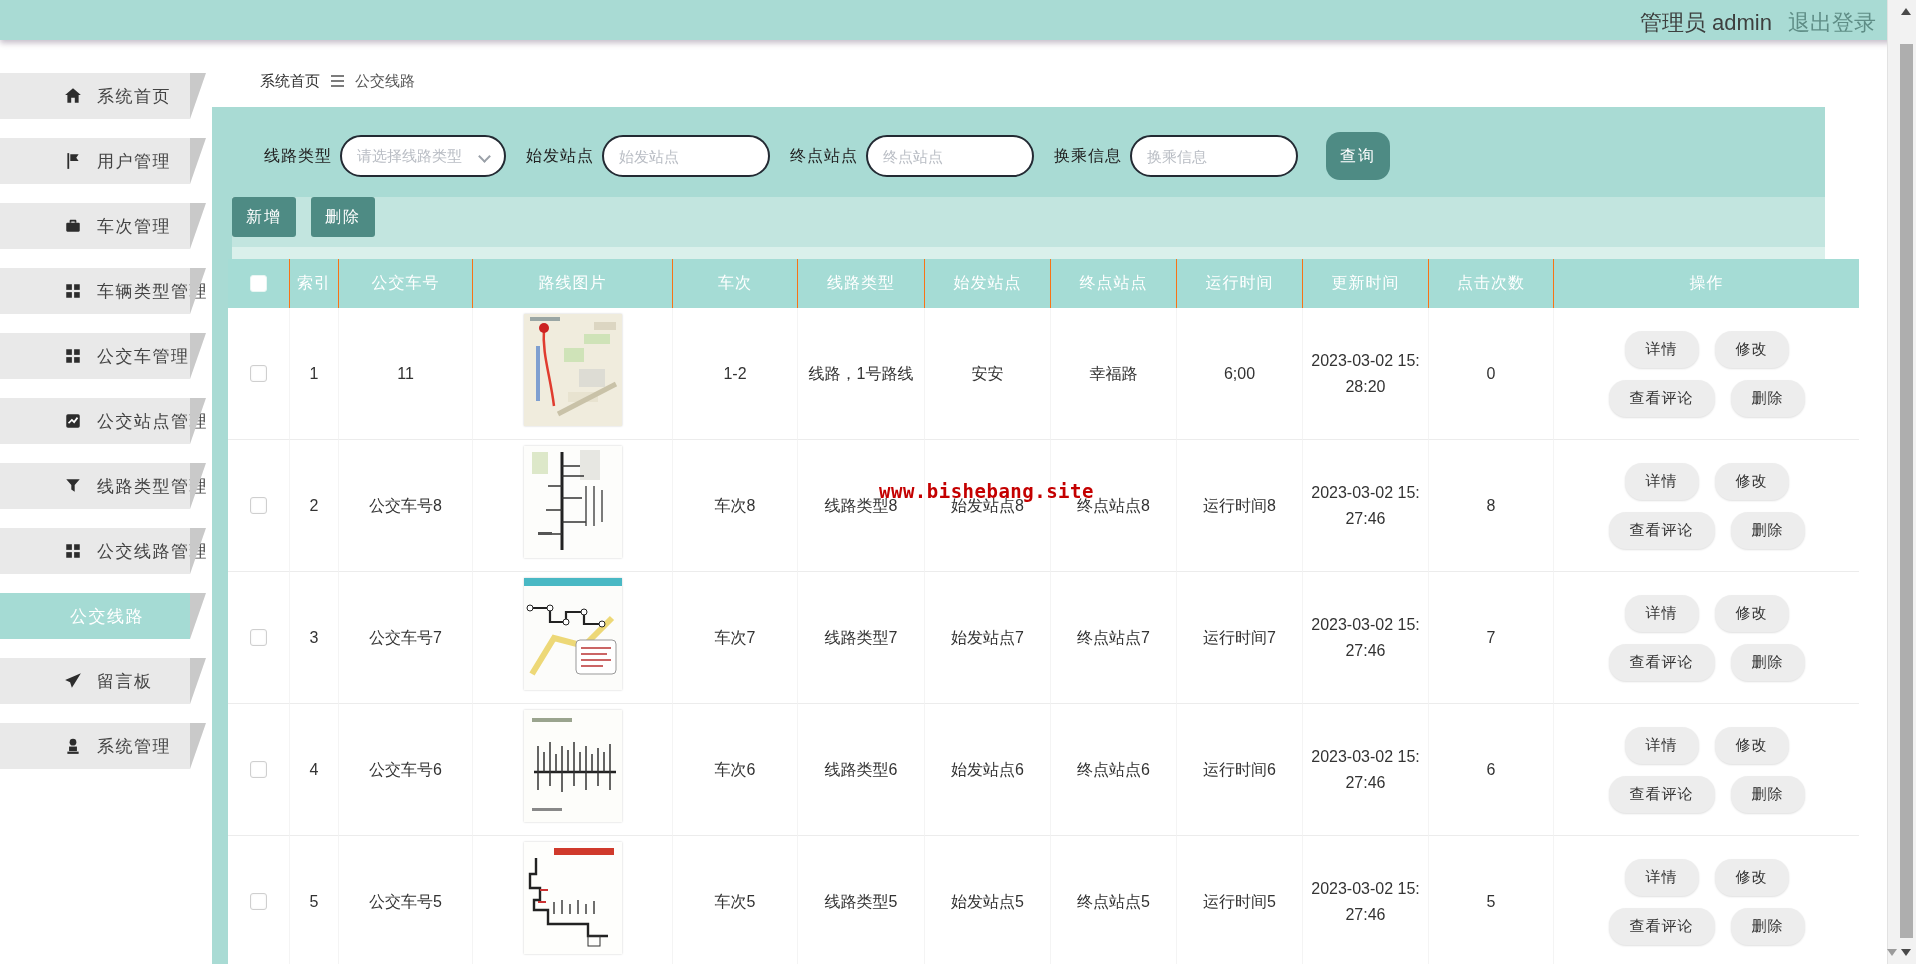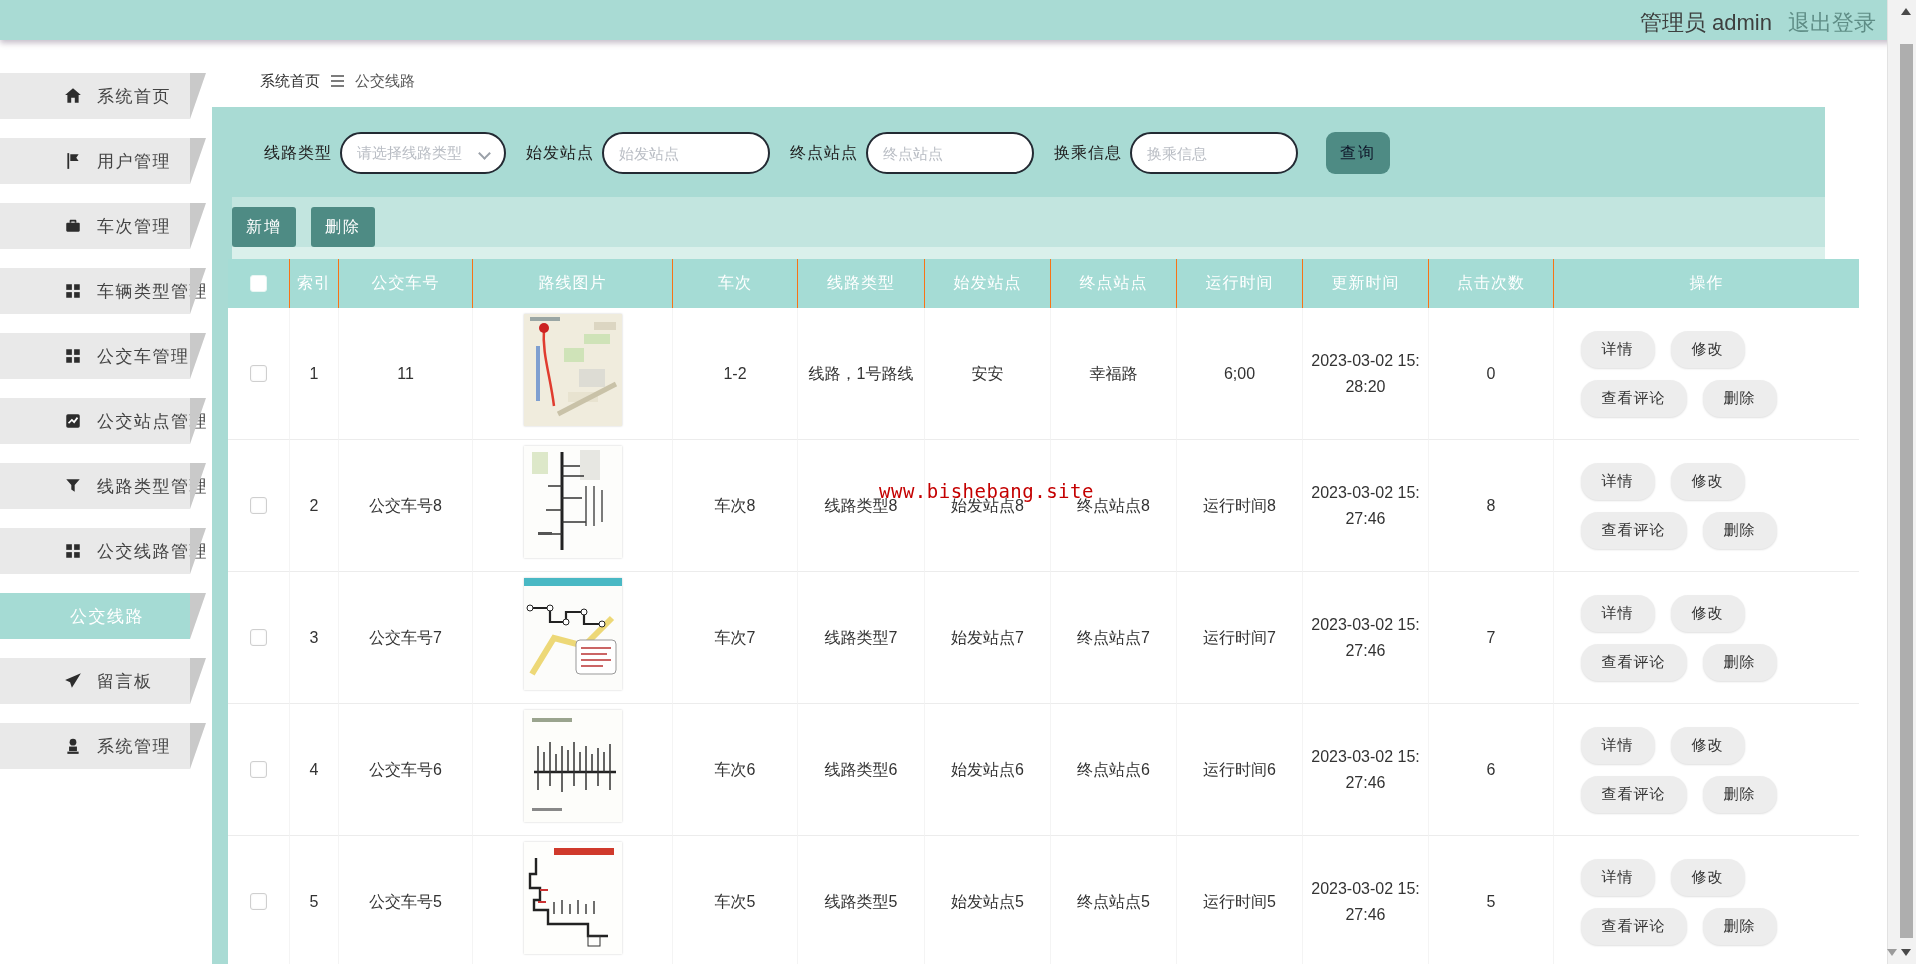--- a/index.html
+++ b/index.html
@@ -45,49 +45,49 @@
   .pill{height:42px;border:2px solid #232a33;border-radius:21px;background:#fff;
     display:flex;align-items:center;padding:0 15px;font-size:15px}
   .pill input{border:none;outline:none;width:100%;font-size:15px;background:transparent;
     font-family:"Liberation Sans","DejaVu Sans",sans-serif}
   .pill input::placeholder{color:#b9bdc4}
   .select-pill{width:166px;cursor:pointer}
   .input-pill{width:168px}
   .select-ph{color:#b9bdc4;flex:1;white-space:nowrap;overflow:hidden}
   .chev{width:9px;height:9px;border-right:2px solid #9aa0a8;border-bottom:2px solid #9aa0a8;
     transform:rotate(45deg);margin-left:6px;flex:none}
-  .search-btn{width:64px;height:42px;background:#4e8b84;color:#0f172a;border:none;font-size:16px;
-    margin-left:28px;border-radius:9px;cursor:pointer;letter-spacing:2px}
+  .search-btn{width:64px;height:48px;background:#4e8b84;color:#ffffff;border:none;font-size:16px;
+    margin-left:28px;border-radius:14px;cursor:pointer;letter-spacing:2px}
   
   .toolbar{position:absolute;left:232px;top:197px;width:1593px;height:50px;background:#c2e5df;
-    display:flex;align-items:flex-end;gap:15px;z-index:2}
+    display:flex;align-items:flex-start;gap:15px;z-index:2}
   .tb-btn{width:64px;height:40px;background:#4e8b84;color:#fff;font-size:16px;border:none;
     border-radius:3px;cursor:pointer;letter-spacing:2px}
   .substrip{position:absolute;left:232px;top:247px;width:1593px;height:12px;background:#daf0eb;z-index:2}
   
   .table-wrap{position:absolute;left:228px;top:259px;width:1631px;z-index:2}
   table{width:1631px;table-layout:fixed;border-collapse:separate;border-spacing:0;background:#fff}
   thead th{height:49px;background:#a5dcd5;color:#fff;font-weight:400;font-size:16px;
     border-right:1px solid #f97316;letter-spacing:1px}
   thead th:last-child{border-right:none}
   tbody td{height:132px;border-bottom:1px solid #ececec;border-right:1px solid #f4f4f4;
     text-align:center;vertical-align:middle;font-size:16px;color:#333;background:#fff;
     padding:0 5px;line-height:1.6;word-break:break-all}
   tbody td:last-child{border-right:none}
   .checkbox{width:17px;height:17px;background:#fff;border:1px solid #cfcfcf;border-radius:3px;
     margin:0 auto;box-shadow:inset 0 0 2px rgba(0,0,0,.08);cursor:pointer}
   th .checkbox{border-color:#e9f6f3;box-shadow:none}
   .thumb{display:inline-block;width:98px;height:112px;box-shadow:0 0 2px rgba(0,0,0,.2);cursor:pointer}
-  .actions{width:252px;margin:0 auto;display:flex;flex-wrap:wrap;
+  .actions{width:252px;margin:0 auto;display:flex;flex-wrap:wrap;justify-content:center;
     align-items:center;column-gap:16px;row-gap:12px}
   .action-btn{background:#ededed;border:none;border-radius:17px;padding:9px 21px;font-size:15px;
     color:#333;box-shadow:0 1px 2px rgba(0,0,0,.13);cursor:pointer;white-space:nowrap;letter-spacing:1px}
   
   .watermark{position:absolute;left:879px;top:480px;font-family:"DejaVu Sans Mono",monospace;
-    font-size:19px;font-weight:400;color:#c40000;letter-spacing:.5px;z-index:6}
+    font-size:19px;font-weight:700;color:#c40000;letter-spacing:.5px;z-index:6}
   
   .scrollbar{position:absolute;right:0;top:0;width:29px;height:964px;background:#f2f2f2;
     border-left:1px solid #e2e2e2;z-index:10}
   .sb-thumb{position:absolute;right:3px;top:44px;width:13px;height:894px;background:#aeaeae}
   .sb-arrow{position:absolute;width:0;height:0;border-left:5px solid transparent;
     border-right:5px solid transparent}
   .sb-up{right:5px;top:8px;border-bottom:7px solid #4a4a4a}
   .sb-down{right:5px;bottom:8px;border-top:7px solid #4a4a4a}
   .sb-down2{right:19px;bottom:8px;border-top:7px solid #9b9b9b}
 </style>

